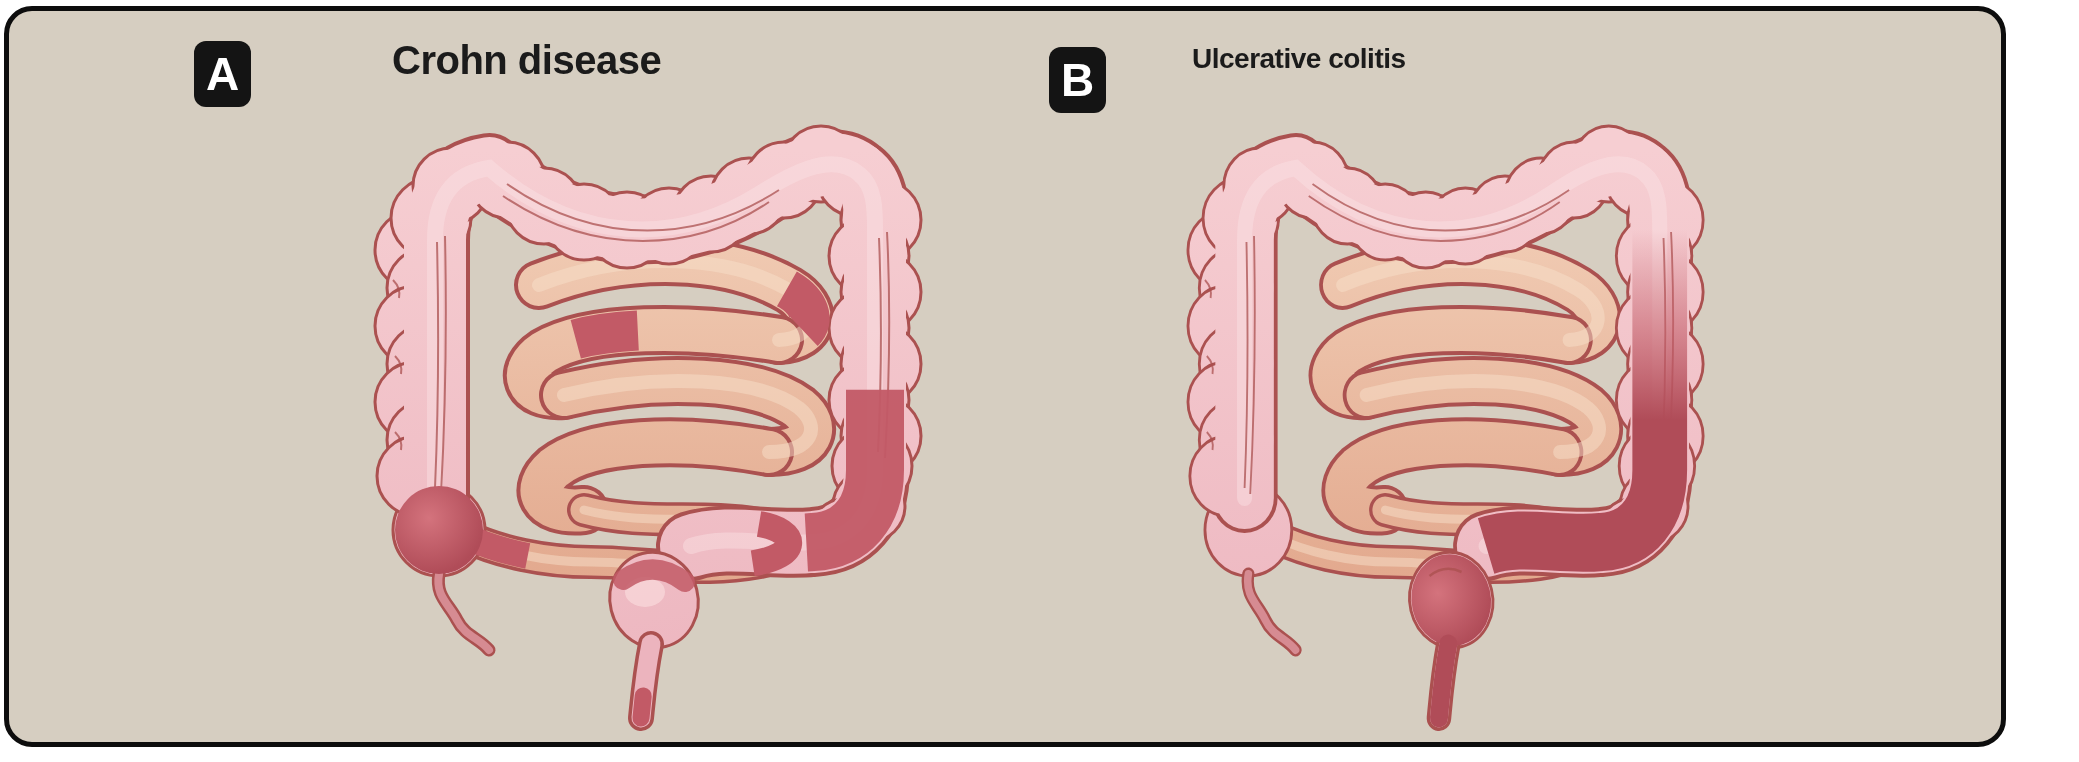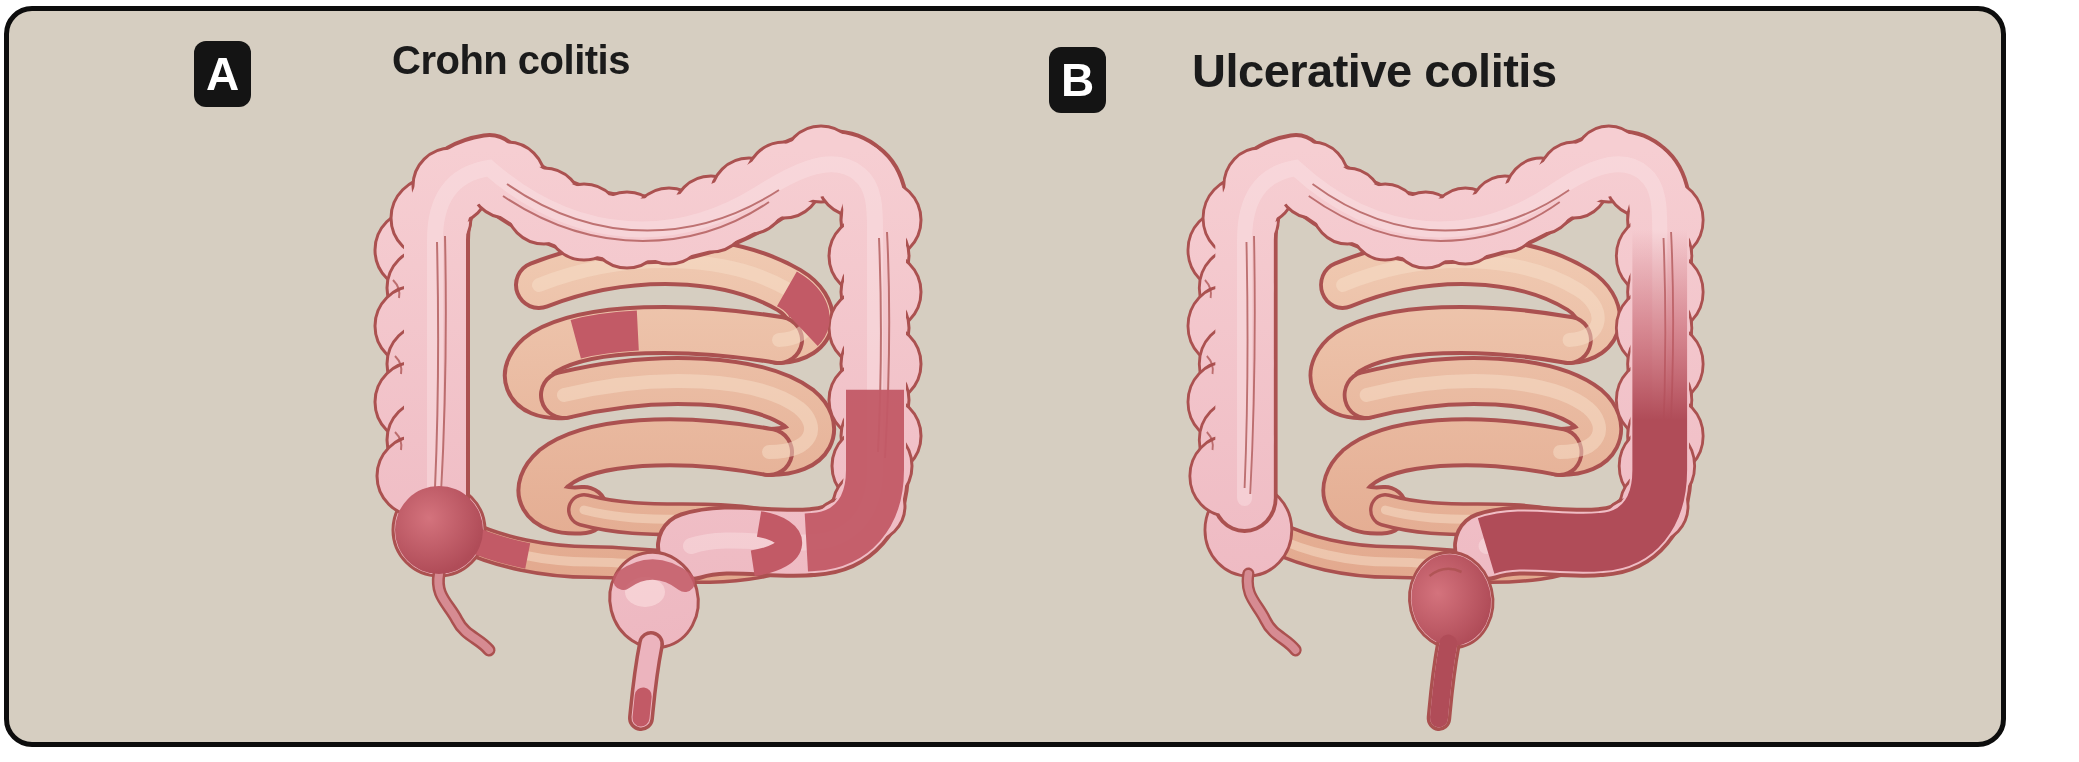--- a/index.html
+++ b/index.html
@@ -160,39 +160,39 @@
         <ellipse cx="306" cy="502" rx="20" ry="15" fill="#f9dadc" opacity="0.7"></ellipse>
       </g>
     </g>
   </defs>
 </svg>
 
 <div class="figure">
 
   <section class="panel a">
     <div class="badge">A</div>
-    <h2 class="title" style="margin:0;font-size:40px;">Crohn colitis</h2>
+    <h2 class="title" style="margin:0;font-size:40px;">Crohn disease</h2>
     <svg class="art" viewBox="0 0 620 660" width="620" height="660">
       <use href="#gut-base"></use>
       <g>
         <use href="#geo-i1" style="stroke:var(--inflamed-red,#c25a66);stroke-width:40;stroke-linecap:butt;stroke-dasharray:16 84;stroke-dashoffset:24"></use>
         <use href="#geo-i2" style="stroke:var(--inflamed-red,#c25a66);stroke-width:40;stroke-linecap:butt;stroke-dasharray:20 80;stroke-dashoffset:55"></use>
         <use href="#geo-ileum" style="stroke:var(--inflamed-red,#c25a66);stroke-width:26;stroke-linecap:butt;stroke-dasharray:15 85;stroke-dashoffset:68"></use>
         <use href="#geo-ileum" style="stroke:var(--inflamed-red,#c25a66);stroke-width:26;stroke-linecap:butt;stroke-dasharray:12 88;stroke-dashoffset:12"></use>
         <circle cx="100" cy="440" r="44" fill="url(#cecumRad)"></circle>
         <use href="#geo-colon" style="stroke:var(--inflamed-red,#c25a66);stroke-width:58;stroke-linecap:butt;stroke-dasharray:15 85;stroke-dashoffset:24;opacity:.95"></use>
         <path d="M 284,490 Q 315,468 346,492" fill="none" style="stroke:var(--inflamed-red,#c25a66);stroke-width:20;stroke-linecap:round;opacity:.85"></path>
         <use href="#geo-tube" style="stroke:var(--inflamed-red,#c25a66);stroke-width:17;stroke-linecap:round;stroke-dasharray:30 70;stroke-dashoffset:30"></use>
       </g>
     </svg>
   </section>
 
   <section class="panel b">
     <div class="badge">B</div>
-    <h2 class="title" style="margin:0;font-size:47px;">Ulcerative colitis</h2>
+    <h2 class="title" style="margin:0;font-size:28px;">Ulcerative colitis</h2>
     <svg class="art" viewBox="0 0 620 660" width="585" height="660" preserveAspectRatio="none">
       <use href="#gut-base"></use>
       <g>
         <use href="#geo-colon" stroke="url(#ucGrad)" style="stroke-width:58;stroke-linecap:butt;stroke-dasharray:38 62;stroke-dashoffset:38"></use>
         <ellipse cx="315" cy="510" rx="42" ry="46" transform="rotate(-14 315 510)" fill="url(#ucBulbRad)"></ellipse>
         <use href="#geo-tube" style="stroke:var(--inflamed-red-deep,#b04c58);stroke-width:19;stroke-linecap:round"></use>
         <path d="M 292,486 q 16,-12 34,-4" fill="none" style="stroke:var(--outline,#ab5150);stroke-width:2.5;opacity:.8"></path>
       </g>
     </svg>
   </section>

